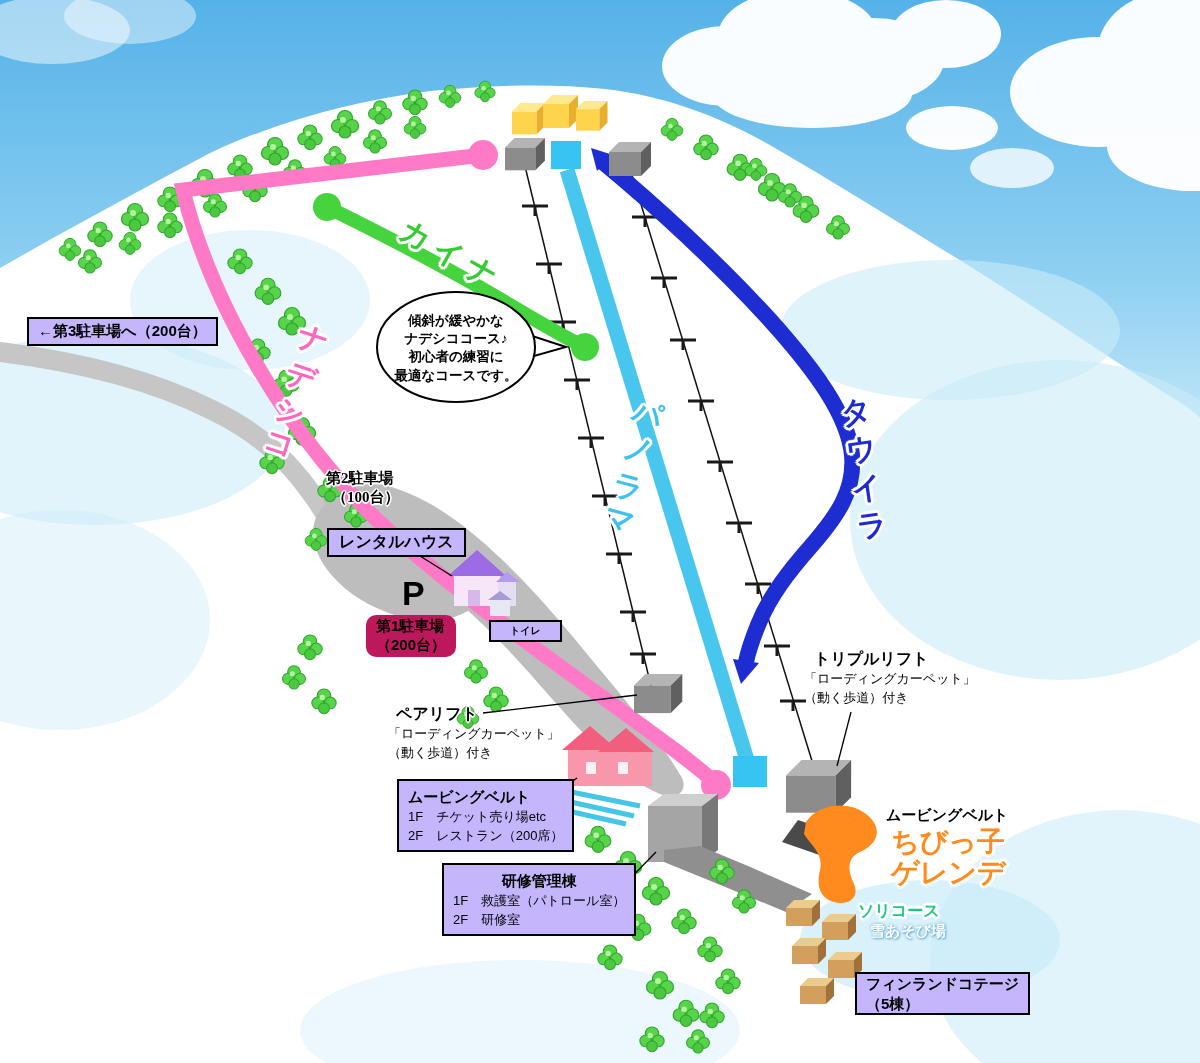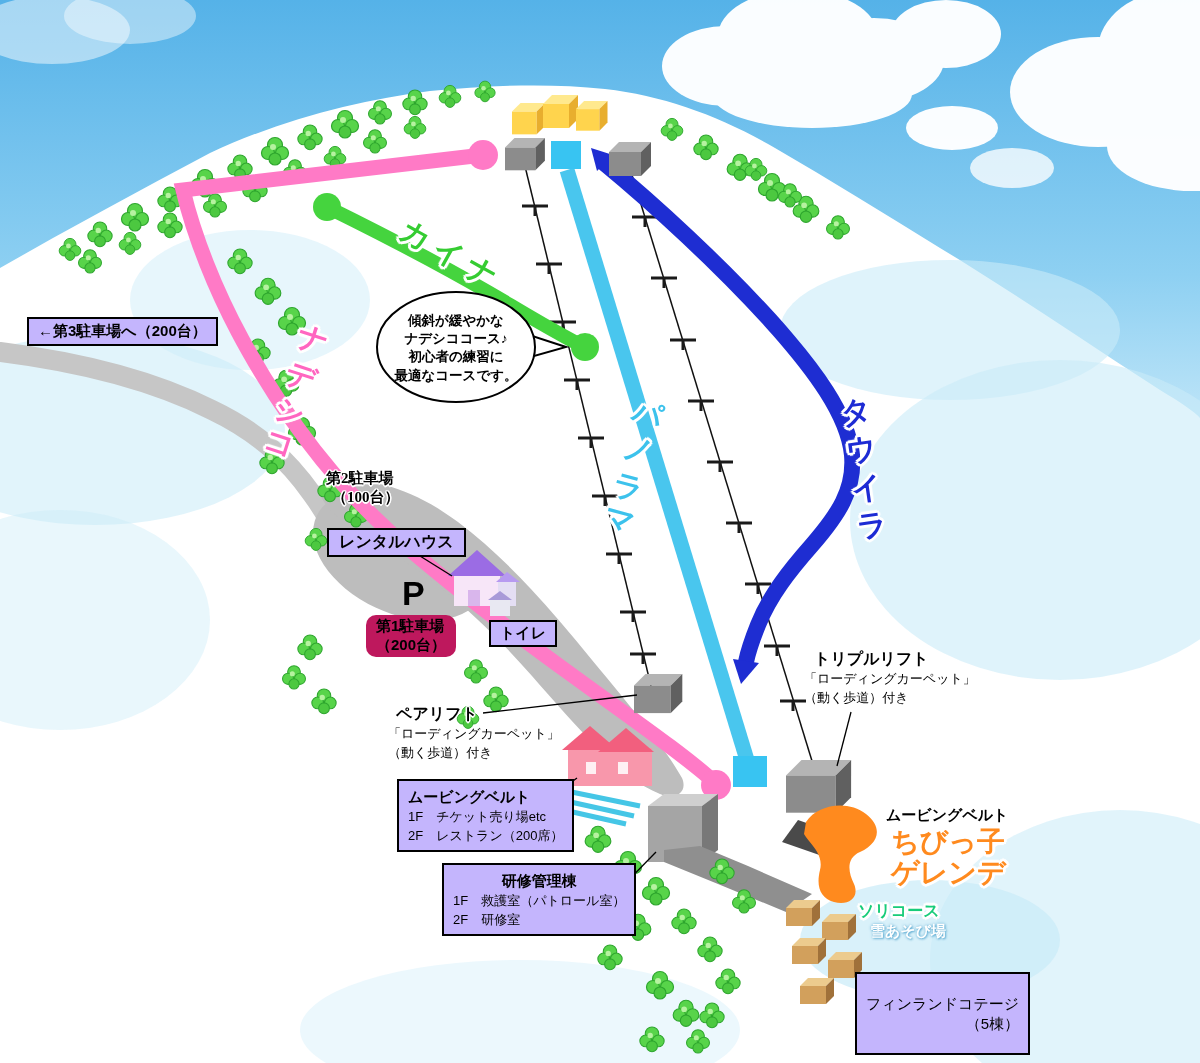--- a/index.html
+++ b/index.html
@@ -302,21 +302,21 @@
 
 <div class="lbl box" style="left:327px;top:528px;padding:2px 10px;font-size:16px;font-weight:bold;">レンタルハウス</div>
 
 <div class="lbl" style="left:402px;top:574px;font-size:34px;font-weight:bold;">P</div>
 
 <div class="lbl" style="left:366px;top:615px;background:#be185d;border-radius:10px;padding:2px 10px;font-size:15px;font-weight:bold;text-align:left;line-height:1.25;">
   <div>第1駐車場</div>
   <div>（200台）</div>
 </div>
 
-<div class="lbl box" style="left:489px;top:620px;padding:2px 9px;font-size:15px;font-weight:bold;">トイレ</div>
+<div class="lbl box" style="left:489px;top:620px;padding:2px 19px;font-size:10px;font-weight:bold;">トイレ</div>
 
 <div class="lbl halo" style="left:388px;top:703px;line-height:1.4;">
   <div style="font-size:16px;font-weight:bold;margin-left:8px;">ペアリフト</div>
   <div style="font-size:13px;">「ローディングカーペット」</div>
   <div style="font-size:13px;">（動く歩道）付き</div>
 </div>
 
 <div class="lbl halo" style="left:804px;top:648px;line-height:1.4;">
   <div style="font-size:16px;font-weight:bold;margin-left:10px;">トリプルリフト</div>
   <div style="font-size:13px;">「ローディングカーペット」</div>
@@ -339,18 +339,18 @@
 
 <div class="lbl o-white" style="left:891px;top:826px;color:#ff8a1e;font-size:28px;font-weight:bold;line-height:1.12;">
   <div>ちびっ子</div>
   <div>ゲレンデ</div>
 </div>
 
 <div class="lbl o-white" style="left:858px;top:901px;color:#18cc7a;font-size:16px;font-weight:bold;">ソリコース</div>
 
 <div class="lbl" style="left:870px;top:922px;color:#fff;font-size:15px;font-weight:bold;text-shadow:0 0 3px rgba(90,170,210,0.9),1px 1px 2px rgba(90,170,210,0.9);">雪あそび場</div>
 
-<div class="lbl box" style="left:855px;top:972px;padding:20px 9px;text-align:right;line-height:1.3;font-size:15px;font-weight:normal;">
+<div class="lbl box" style="left:855px;top:972px;padding:0 9px;text-align:left;line-height:1.3;font-size:15px;font-weight:bold;">
   <div>フィンランドコテージ</div>
   <div>（5棟）</div>
 </div>
 
 </div>
 
 </body></html>

